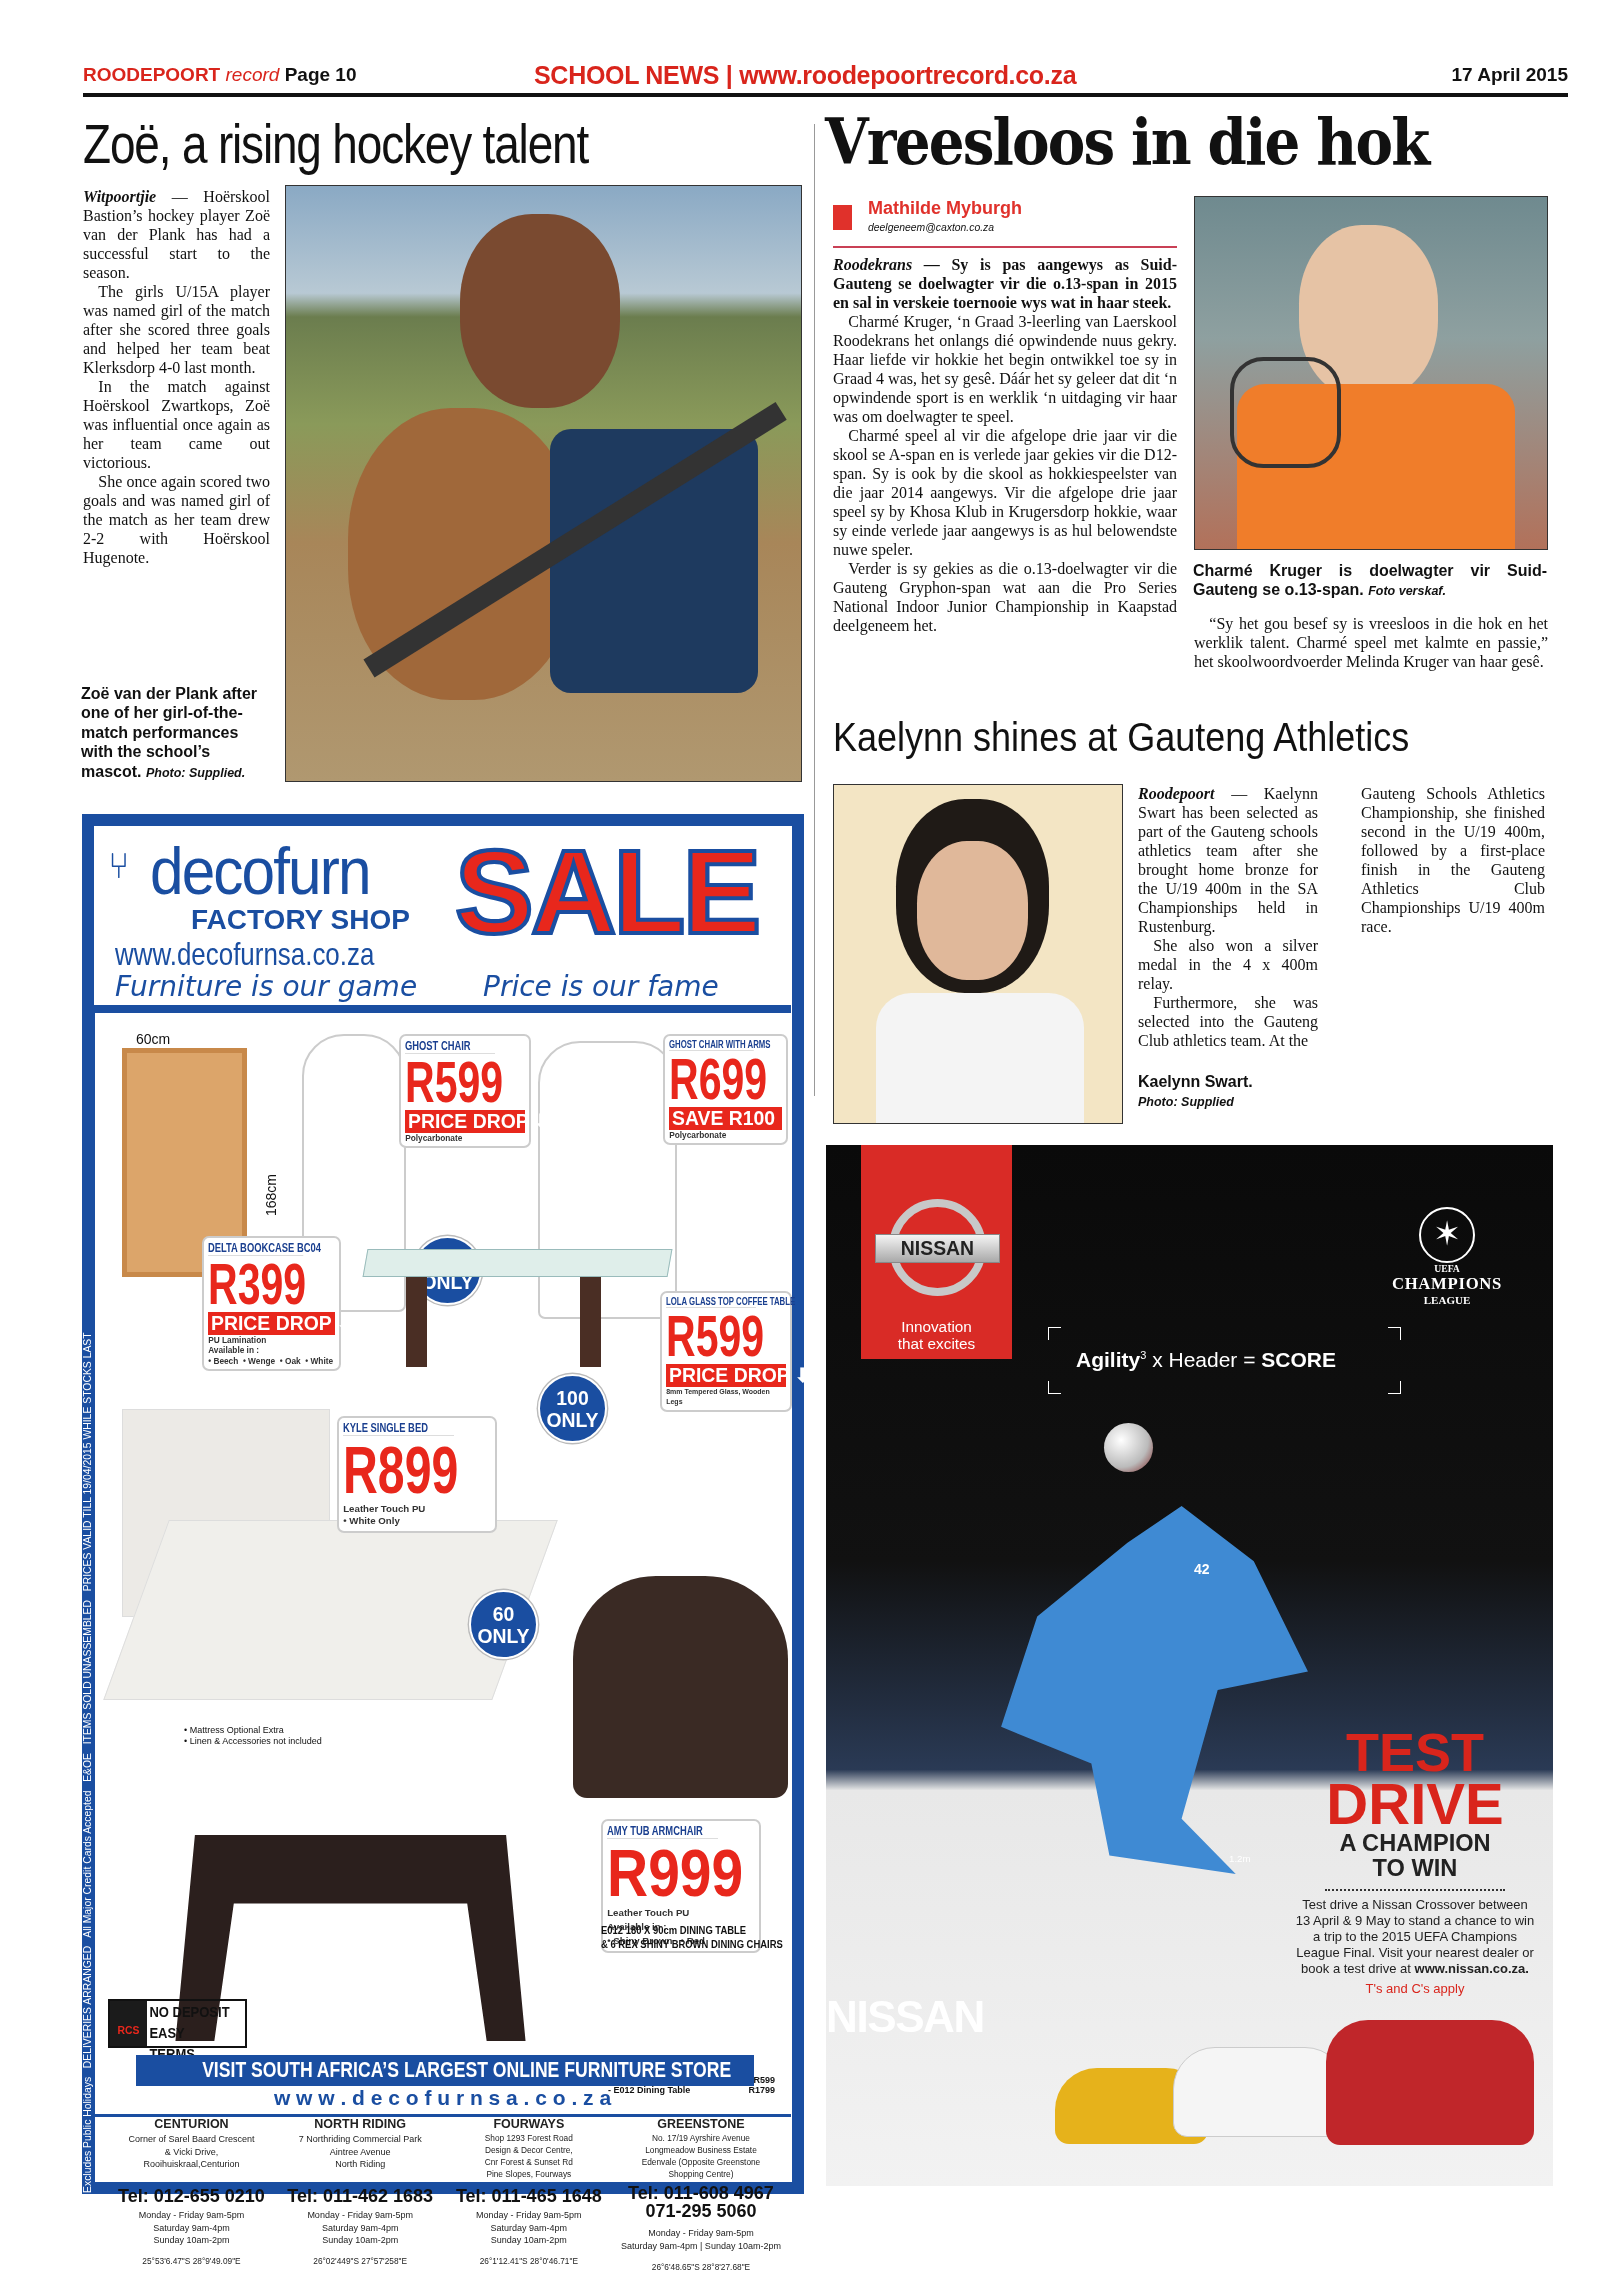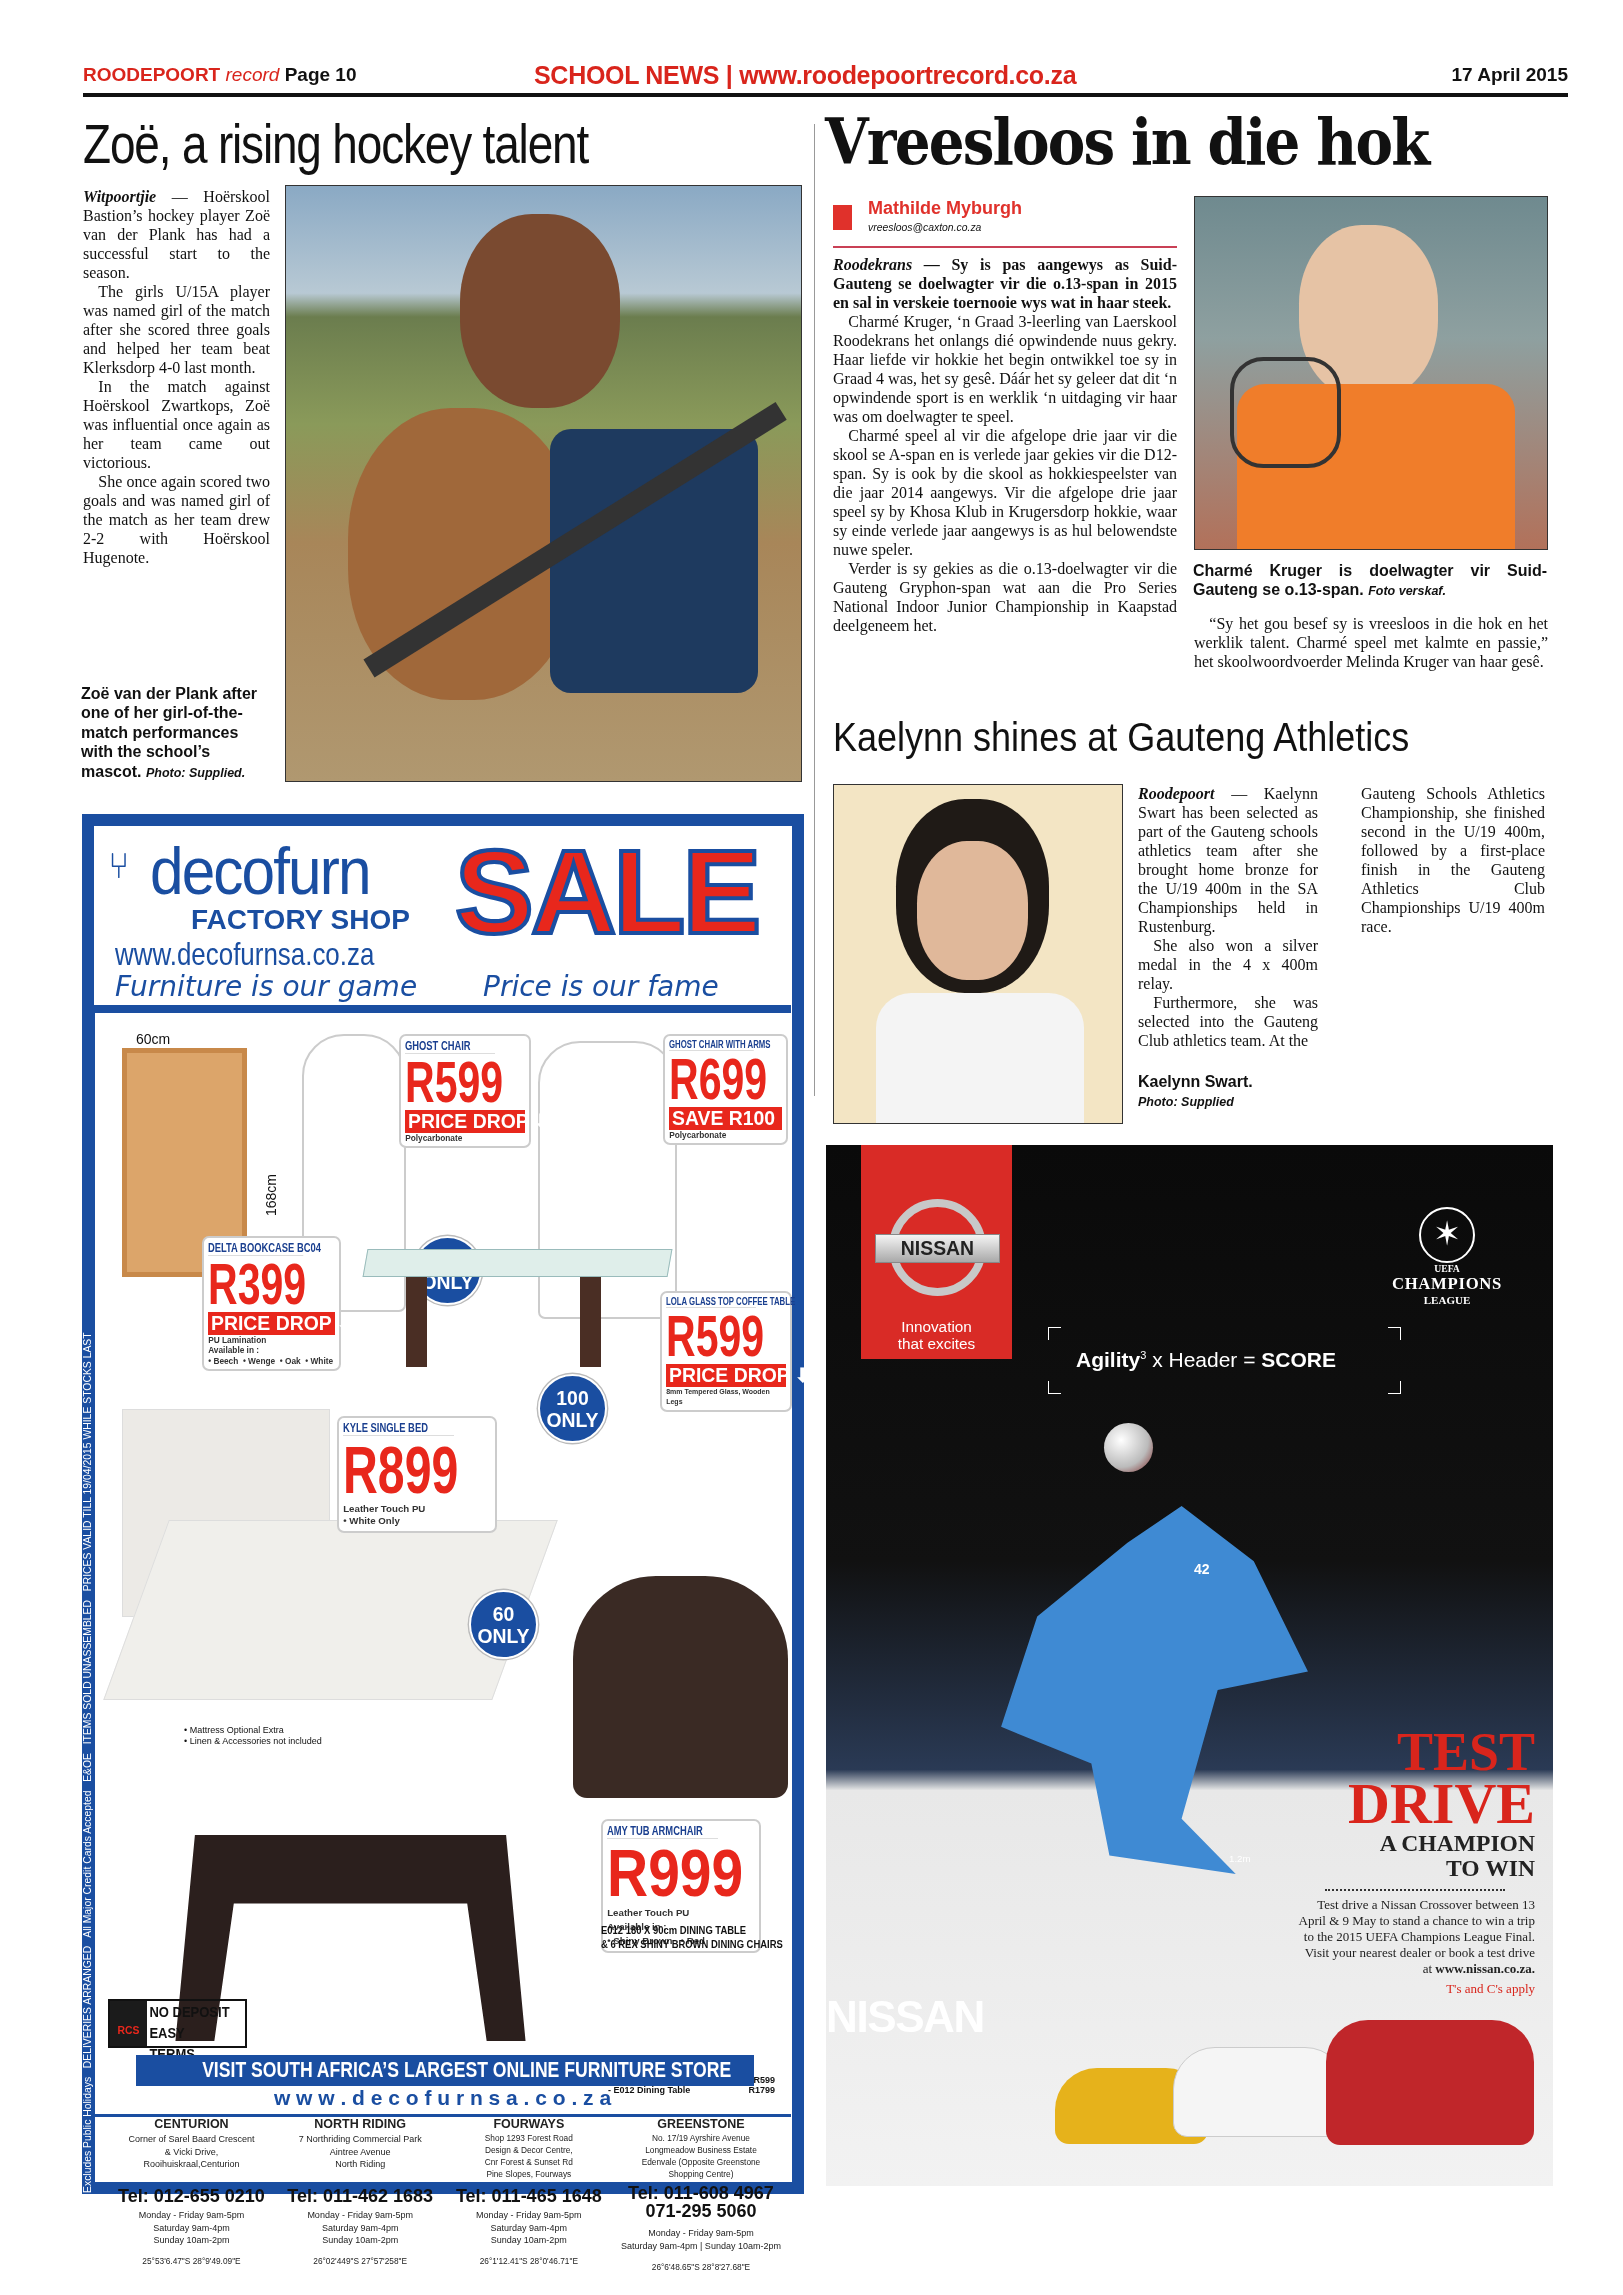--- a/index.html
+++ b/index.html
@@ -70,21 +70,21 @@
   <div class="abs" style="left:174px;top:28px;width:160px;height:194px;border-radius:45%;background:#7a4a30"></div>
   <div class="abs" style="left:62px;top:222px;width:229px;height:292px;border-radius:45%;background:#a0683a"></div>
   <div class="abs" style="left:264px;top:243px;width:208px;height:264px;background:#1e3a5f;border-radius:21px"></div>
   <div class="abs" style="left:83px;top:472px;width:486px;height:21px;background:#333;transform:rotate(-32deg);transform-origin:left"></div>
 </div>
 
 <div class="abs h2" style="left:825px;top:104px">Vreesloos in die hok</div>
 <div class="abs byline" style="left:833px;top:198px;width:347px;height:42px">
   <div class="abs sq"></div>
   <div class="abs nm">Mathilde Myburgh</div>
-  <div class="abs em">vreesloos@caxton.co.za</div>
+  <div class="abs em">deelgeneem@caxton.co.za</div>
 </div>
 <div class="abs" style="left:833px;top:246px;width:344px;height:2.1px;background:#c94055"></div>
 <div class="abs body" style="left:833px;top:255px;width:344px">
   <p class="first" style="font-weight:bold"><span class="dl">Roodekrans</span><span> — Sy is pas aangewys as Suid-Gauteng se doelwagter vir die o.13-span in 2015 en sal in verskeie toernooie wys wat in haar steek.</span></p>
   <p>Charmé Kruger, ‘n Graad 3-leerling van Laerskool Roodekrans het onlangs dié opwindende nuus gekry. Haar liefde vir hokkie het begin ontwikkel toe sy in Graad 4 was, het sy gesê. Dáár het sy geleer dat dit ‘n opwindende sport is en werklik ‘n uitdaging vir haar was om doelwagter te speel.</p>
   <p>Charmé speel al vir die afgelope drie jaar vir die skool se A-span en is verlede jaar gekies vir die D12-span. Sy is ook by die skool as hokkiespeelster van die jaar 2014 aangewys. Vir die afgelope drie jaar speel sy by Khosa Klub in Krugersdorp hokkie, waar sy einde verlede jaar aangewys is as hul belowendste nuwe speler.</p>
   <p>Verder is sy gekies as die o.13-doelwagter vir die Gauteng Gryphon-span wat aan die Pro Series National Indoor Junior Championship in Kaapstad deelgeneem het.</p>
 </div>
 <div class="abs photo" style="left:1194px;top:196px;width:354px;height:354px;background:linear-gradient(180deg,#6f8a8f 0%,#8ea0a0 40%,#b2715a 100%)">
   <div class="abs" style="left:104px;top:28px;width:139px;height:174px;border-radius:45%;background:#e6c3a5"></div>
@@ -293,21 +293,21 @@
   <div class="abs" style="left:250px;top:203px;color:#fff;font-family:'Liberation Sans',sans-serif;font-size:21px;white-space:nowrap">
     <b>Agility</b><sup style="font-size:11px">3</sup><span> x Header = </span><b>SCORE</b>
   </div>
 
   <div class="abs" style="left:278px;top:278px;width:49px;height:49px;border-radius:50%;background:radial-gradient(circle at 35% 35%,#fff,#bbb 60%,#7a1f1f)"></div>
   <div class="abs" style="left:139px;top:361px;width:361px;height:368px;background:#3f8ad3;clip-path:polygon(20% 30%,45% 10%,60% 0%,80% 15%,95% 45%,70% 50%,60% 85%,75% 100%,40% 95%,35% 70%,10% 60%)"></div>
   <div class="abs" style="left:368px;top:416px;color:#fff;font-family:'Liberation Sans',sans-serif;font-weight:bold;font-size:14px">42</div>
   <div class="abs" style="left:403px;top:708px;color:#fff;font-family:'Liberation Sans',sans-serif;font-size:9.7px">1.2m</div>
   <div class="abs" style="left:0;top:847px;color:#fff;font-family:'Liberation Sans',sans-serif;font-weight:bold;font-size:44px;letter-spacing:-1.4px">NISSAN</div>
 
-  <div class="abs" style="left:469px;top:583px;width:240px;text-align:right;font-family:Liberation Serif, serif">
+  <div class="abs" style="left:469px;top:583px;width:240px;text-align:center;font-family:Liberation Sans, sans-serif">
     <div style="color:#d9251c;font-weight:bold;font-size:54px;line-height:49px">TEST</div>
     <div style="color:#d9251c;font-weight:bold;font-size:58px;line-height:54px">DRIVE</div>
     <div style="color:#222;font-weight:bold;font-size:23.6px;line-height:25px">A CHAMPION</div>
     <div style="color:#222;font-weight:bold;font-size:23.6px;line-height:25px">TO WIN</div>
     <div style="border-top:2.1px dotted #333;width:180px;margin:8.3px auto 5.6px"></div>
     <div style="font-size:13px;line-height:16px;color:#222"><span>Test drive a Nissan Crossover between 13 April &amp; 9 May to stand a chance to win a trip to the 2015 UEFA Champions League Final. Visit your nearest dealer or book a test drive at </span><b>www.nissan.co.za.</b></div>
     <div style="color:#d9251c;font-size:13px;margin-top:4.2px">T's and C's apply</div>
   </div>
 
   <div class="abs" style="left:229px;top:923px;width:153px;height:76px;background:#e6b21b;border-radius:42px 42px 14px 14px"></div>

